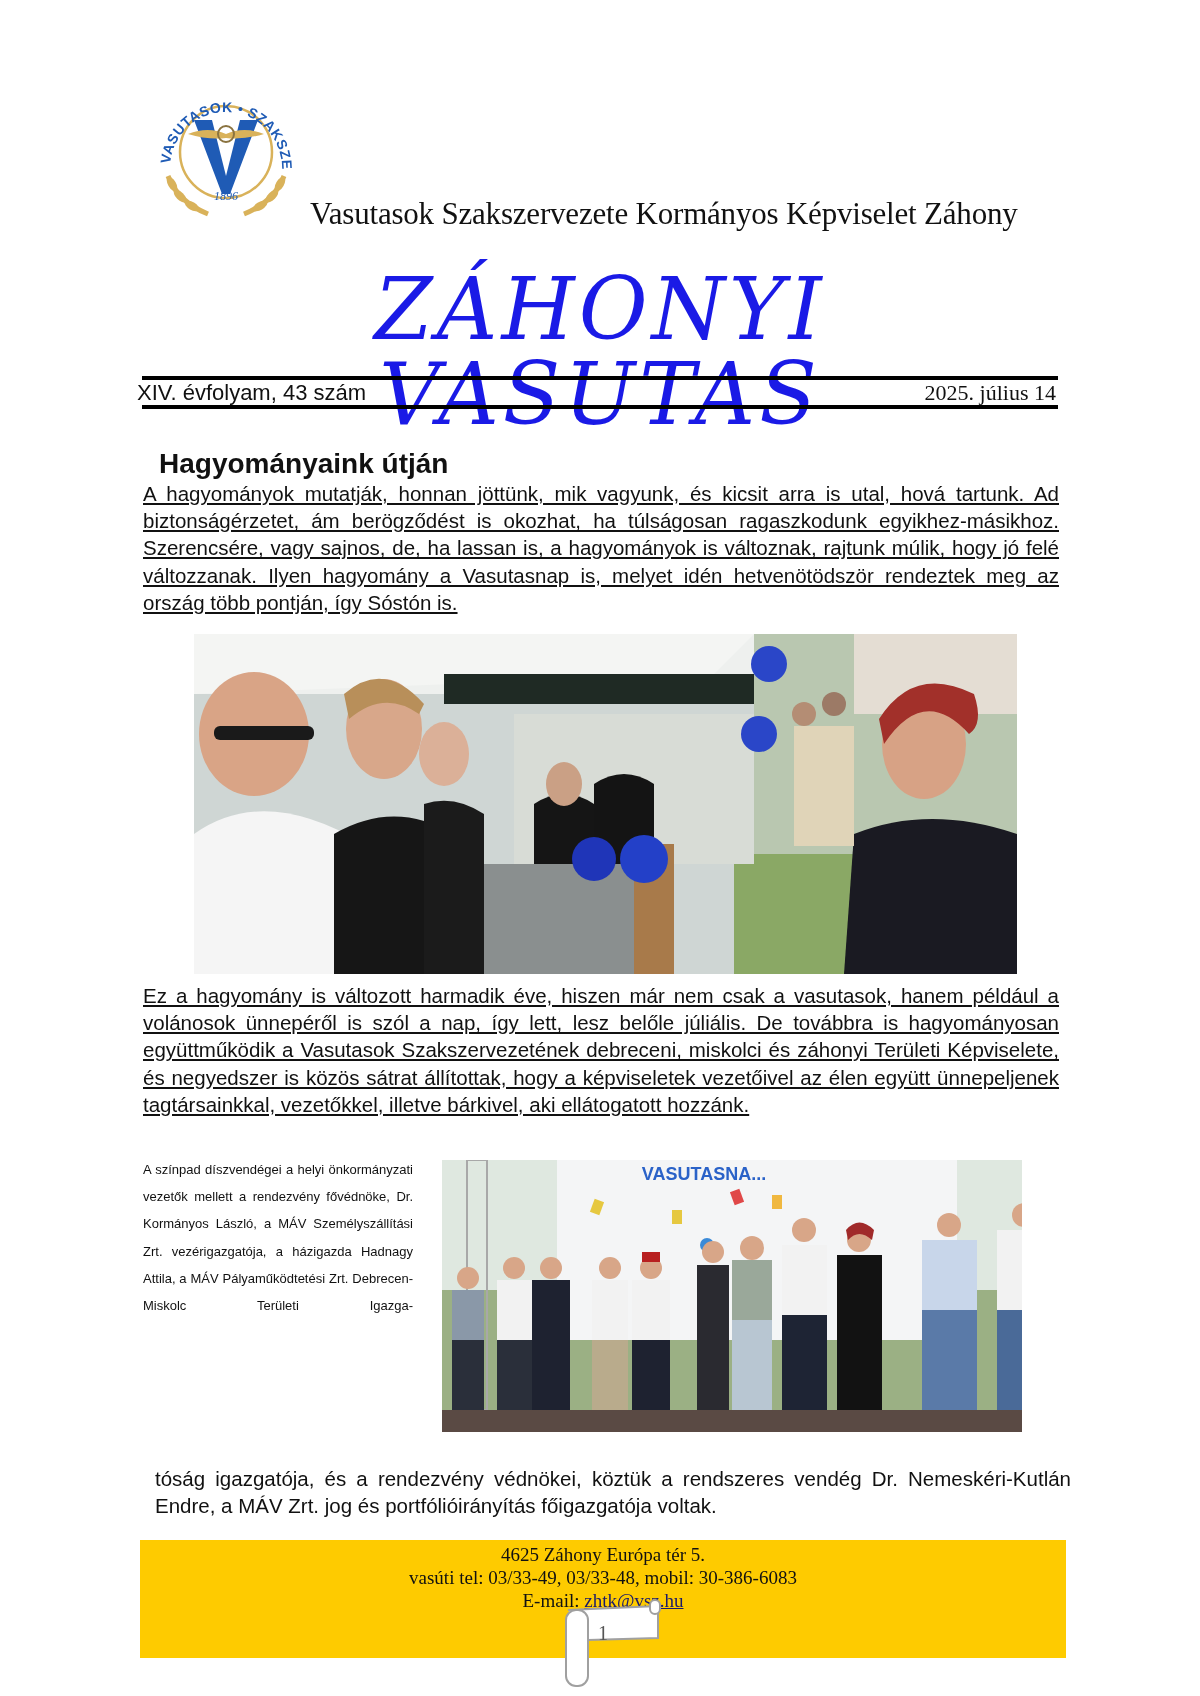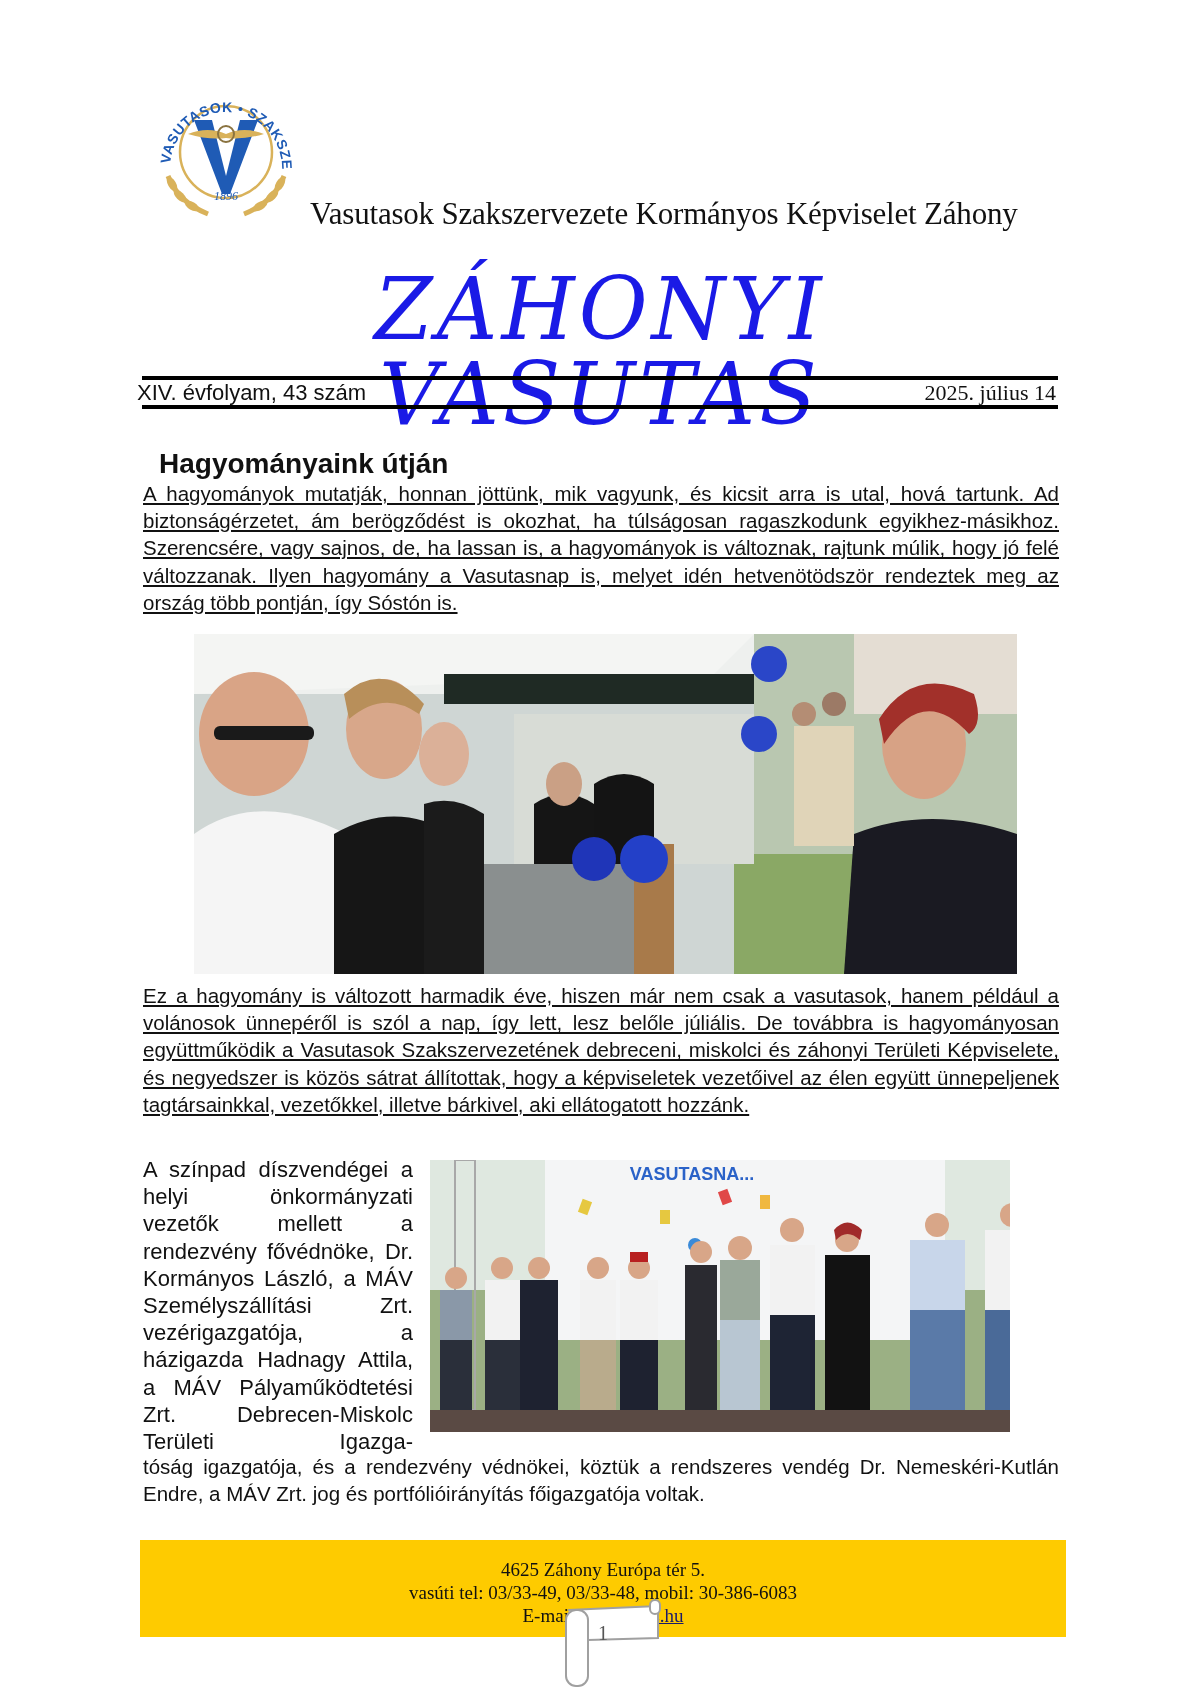--- a/index.html
+++ b/index.html
@@ -15,30 +15,30 @@
   .rule-top { position: absolute; left: 142px; top: 376px; width: 916px; height: 4px; background: #000; }
   .rule-bottom { position: absolute; left: 142px; top: 405px; width: 916px; height: 4px; background: #000; }
   .issue-left { position: absolute; left: 137px; top: 380px; font-family: Liberation Sans, sans-serif; font-size: 22px; white-space: nowrap; }
   .issue-right { position: absolute; right: 144px; top: 380px; font-family: "Liberation Serif", serif; font-size: 22px; white-space: nowrap; margin-left: 40px; }
 
   
   .headline { position: absolute; left: 143px; top: 432px; font-size: 28px; font-weight: bold; font-family: "Liberation Sans", sans-serif; }
   .para { position: absolute; left: 143px; width: 916px; font-size: 20.5px; line-height: 27.2px; text-align: justify; font-family: "Liberation Sans", sans-serif; text-decoration: underline; }
   .p1 { top: 480px; }
   .p2 { top: 982px; }
-  .p3-side { position: absolute; left: 143px; top: 1156px; width: 270px; font-size: 22px; line-height: 27.2px; text-align: justify; text-align-last: justify; }
+  .p3-side { position: absolute; left: 143px; top: 1156px; width: 270px; font-size: 13px; line-height: 27.2px; text-align: justify; text-align-last: justify; }
   .p3-bottom { position: absolute; left: 143px; top: 1453px; width: 916px; font-size: 20.5px; line-height: 27.2px; text-align: justify; }
 
   
   .photo { position: absolute; overflow: hidden; }
   .photo1 { left: 194px; top: 634px; width: 823px; height: 340px; }
-  .photo2 { left: 430px; top: 1160px; width: 580px; height: 282px; }
+  .photo2 { left: 442px; top: 1160px; width: 580px; height: 282px; }
 
   
-  .footer { position: absolute; left: 140px; top: 1540px; width: 926px; height: 97px; background: #fecb00; text-align: center; font-family: "Liberation Serif", serif; font-size: 19px; line-height: 23px; padding-top: 18px; box-sizing: border-box; }
+  .footer { position: absolute; left: 140px; top: 1540px; width: 926px; height: 118px; background: #fecb00; text-align: center; font-family: "Liberation Serif", serif; font-size: 19px; line-height: 23px; padding-top: 3px; box-sizing: border-box; }
   .footer .email-link { color: #1a1a6a; text-decoration: underline; }
   .page-scroll { position: absolute; left: 558px; top: 1598px; width: 110px; height: 90px; }
   .page-num { position: absolute; left: 598px; top: 1622px; font-family: "Liberation Serif", serif; font-size: 20px; color: #555; }
 </style>
 </head>
 <body>
 
 <div class="page">
 
   <svg class="logo" viewBox="0 0 152 148">
@@ -171,21 +171,21 @@
         <circle cx="362" cy="70" r="12"></circle>
         <circle cx="417" cy="80" r="12"></circle>
         <circle cx="507" cy="65" r="12"></circle>
         <circle cx="582" cy="55" r="12"></circle>
       </g>
       <rect x="200" y="92" width="18" height="10" fill="#b82020"></rect>
       <path d="M404 70 Q417 55 432 70 L430 80 Q417 68 406 80 Z" fill="#a02a2a"></path>
     </svg>
   </div>
 
-  <p class="p3-bottom" style="margin:0;">tóság igazgatója, és a rendezvény védnökei, köztük a rendszeres vendég Dr. Nemeskéri-Kutlán Endre, a MÁV Zrt. jog és portfólióirányítás főigazgatója voltak.</p>
+  <p class="p3-bottom" style="margin:12px;">tóság igazgatója, és a rendezvény védnökei, köztük a rendszeres vendég Dr. Nemeskéri-Kutlán Endre, a MÁV Zrt. jog és portfólióirányítás főigazgatója voltak.</p>
 
   <div class="footer">
     <div>4625 Záhony Európa tér 5.</div>
     <div>vasúti tel: 03/33-49, 03/33-48, mobil: 30-386-6083</div>
     <div><span>E-mail: </span><a class="email-link">zhtk@vsz.hu</a></div>
   </div>
 
   <svg class="page-scroll" viewBox="0 0 110 90">
     <path d="M10 12 L100 8 L100 40 L30 42" fill="#ffffff" stroke="#a0a0a0" stroke-width="2"></path>
     <rect x="8" y="12" width="22" height="76" rx="10" fill="#ffffff" stroke="#a0a0a0" stroke-width="2"></rect>

